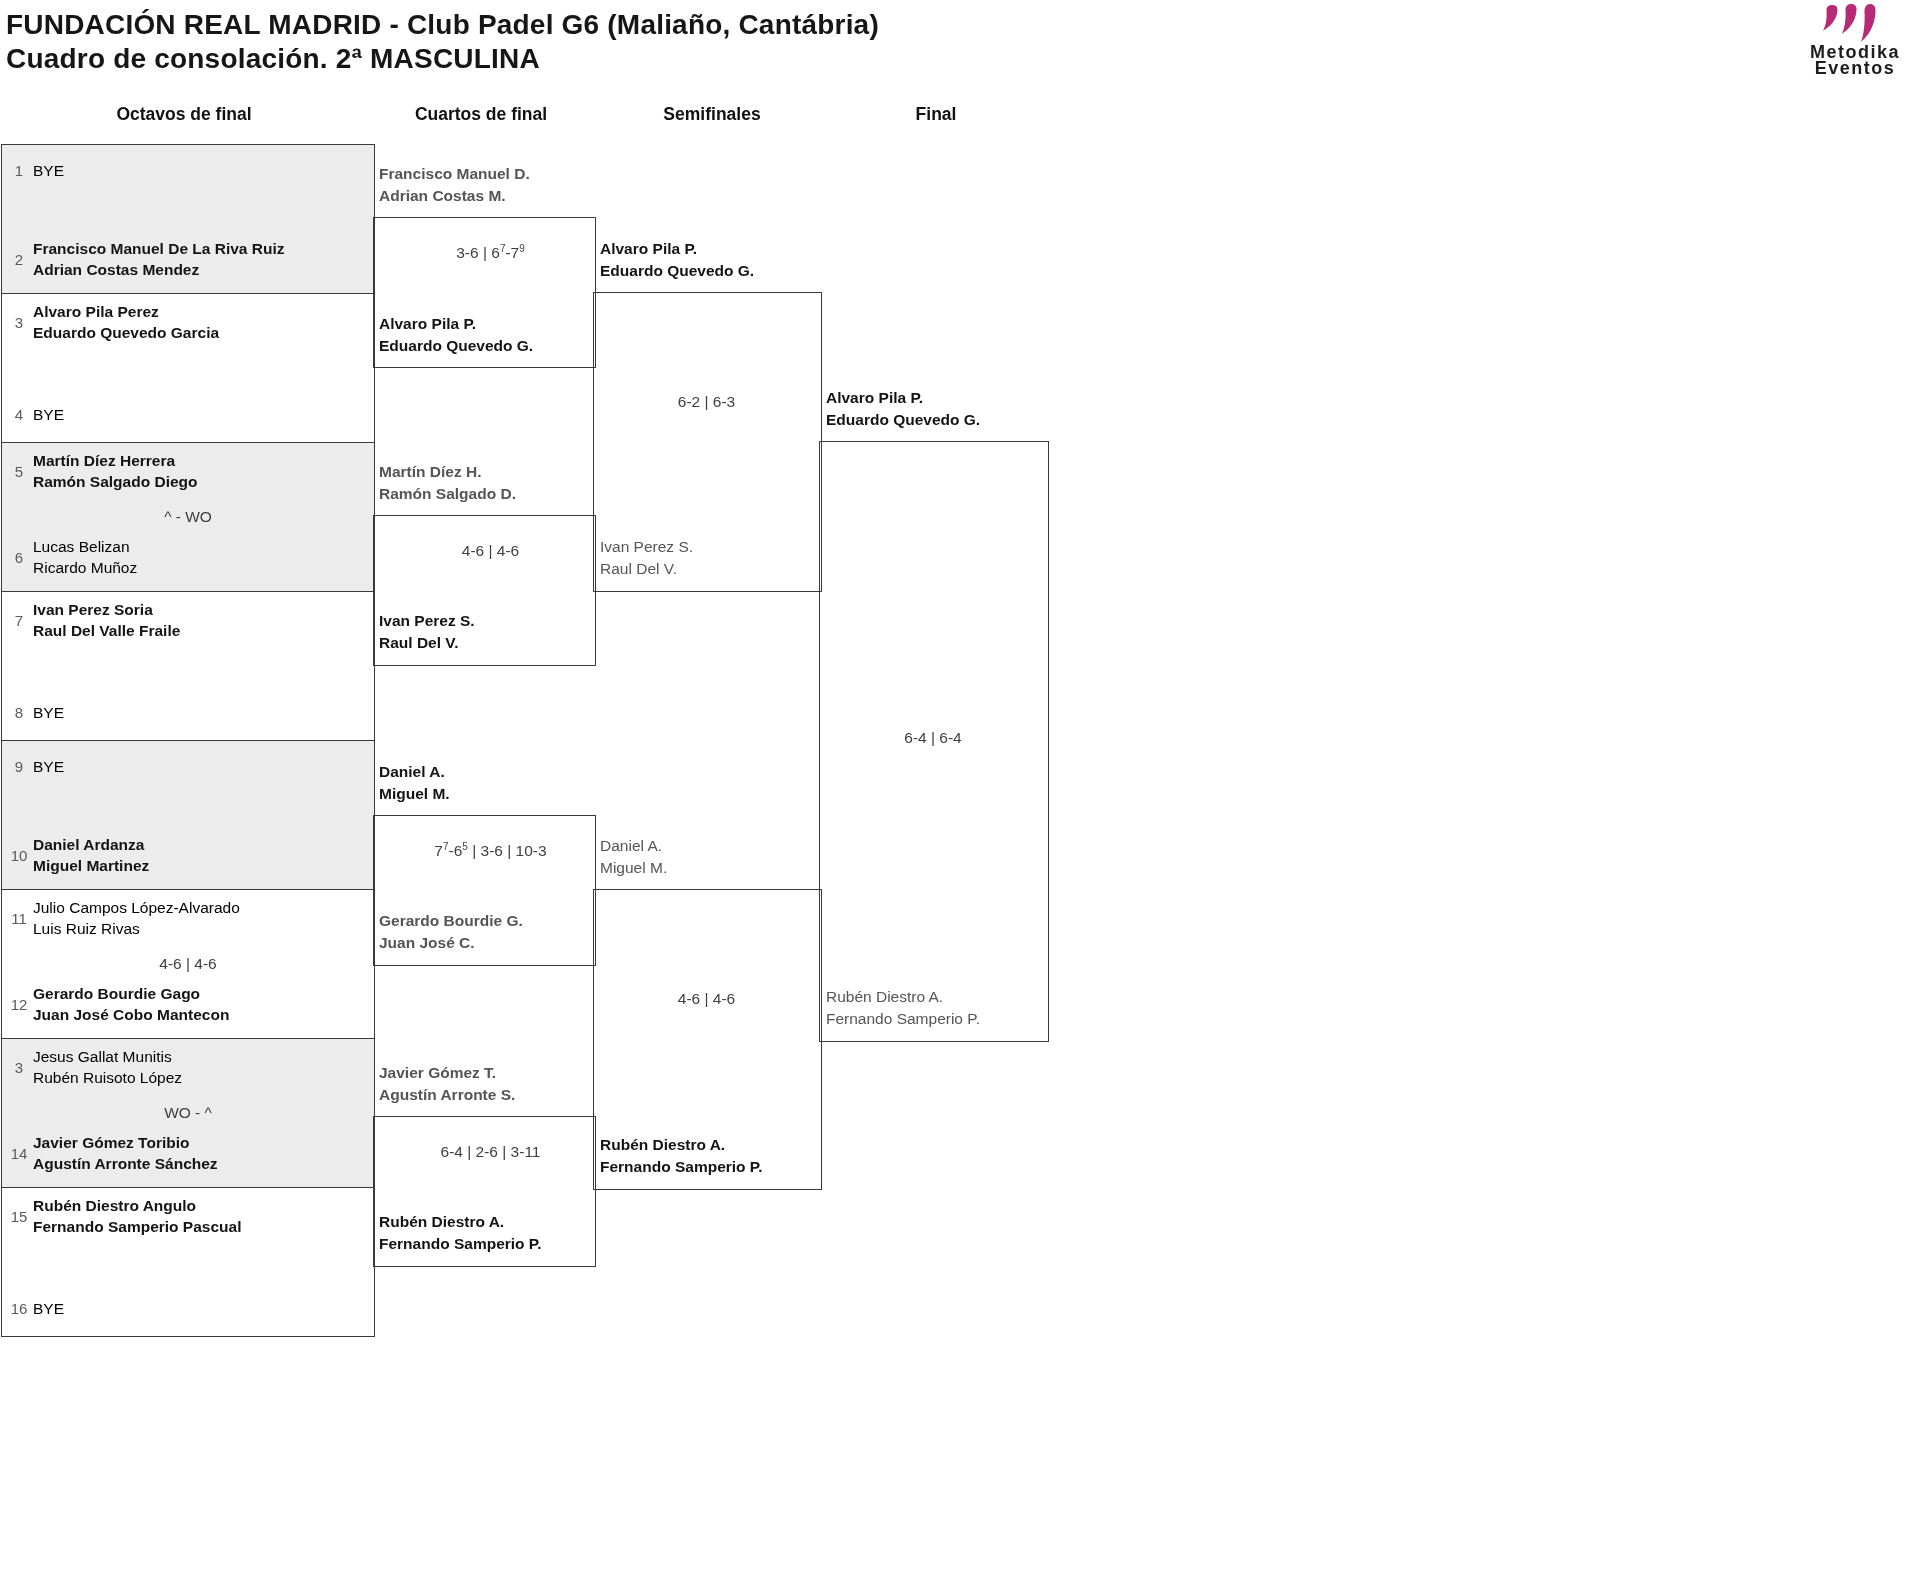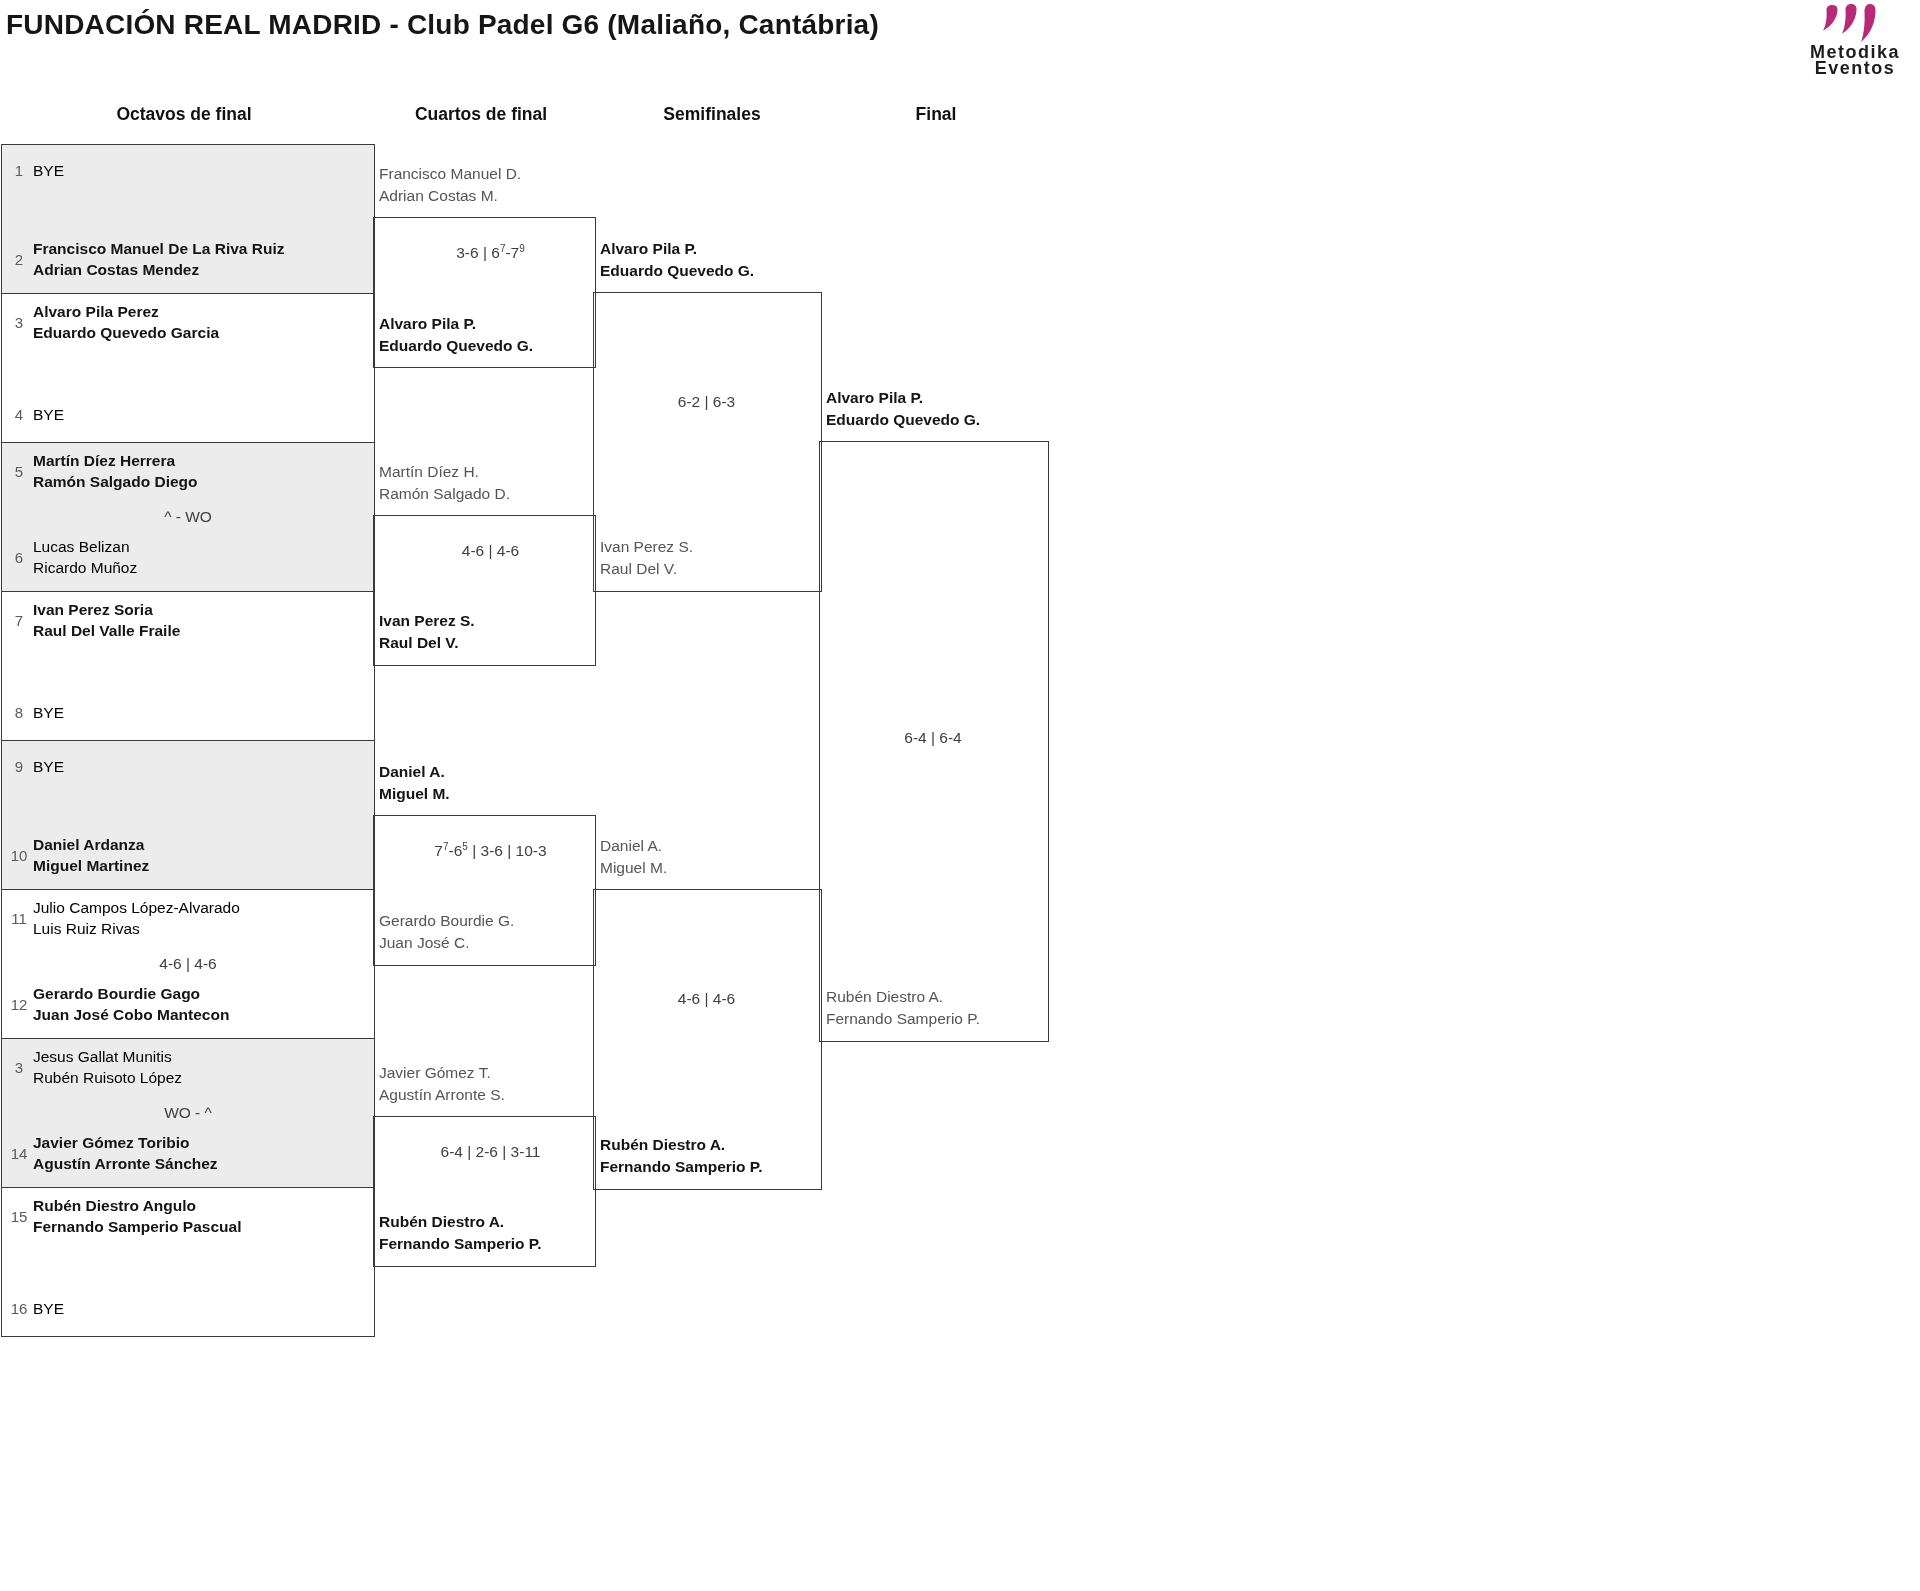--- a/index.html
+++ b/index.html
@@ -39,32 +39,33 @@
   .mbox{position:absolute;border:1px solid #3a3a3a;background:transparent;}
   #qf1{left:373px;top:217px;width:221px;height:149px;}
   #qf2{left:373px;top:515px;width:221px;height:149px;}
   #qf3{left:373px;top:815px;width:221px;height:149px;}
   #qf4{left:373px;top:1116px;width:221px;height:149px;}
   #sf1{left:593px;top:292px;width:227px;height:298px;}
   #sf2{left:593px;top:889px;width:227px;height:299px;}
   #fin{left:819px;top:441px;width:228px;height:599px;}
   .team{position:absolute;font-size:15.5px;line-height:22px;color:#555;white-space:nowrap;}
   .team.w{font-weight:700;color:#141414;}
-  .qx{left:379px;} .sx{left:600px;} .fx{left:826px;}
+  .qx{left:379px;font-weight:bold;} .sx{left:600px;} .fx{left:826px;}
   .rscore{position:absolute;text-align:center;font-size:15.5px;color:#3f3f3f;white-space:nowrap;}
   .rscore sup{font-size:10px;line-height:0;}
   .qs{left:380px;width:221px;} .ss{left:593px;width:227px;} .fs{left:819px;width:228px;margin-top:37px;}
 </style>
 </head>
 <body>
 
 <div id="stage">
 
   <div class="title">
     <div>FUNDACIÓN REAL MADRID - Club Padel G6 (Maliaño, Cantábria)</div>
+    <div>Cuadro de consolación. 2ª MASCULINA</div>
   </div>
 
   <div class="logo-wrap">
     <svg class="logo-icon" width="54" height="42" viewBox="0 0 54 40">
       <g fill="#b72a78">
         <path transform="translate(0,1) scale(1,0.78)" d="M10 0 C13.5 0 15.5 2 15.5 5.5 C15.5 14 12 25 1 33 C4.5 25 5 14 4.5 7 C4.2 3 6.5 0 10 0 Z"></path>
         <path transform="translate(19,0) scale(1,0.9)" d="M10 0 C13.5 0 15.5 2 15.5 5.5 C15.5 14 12 25 1 33 C4.5 25 5 14 4.5 7 C4.2 3 6.5 0 10 0 Z"></path>
         <path transform="translate(38,0) scale(1,1.15)" d="M10 0 C13.5 0 15.5 2 15.5 5.5 C15.5 14 12 25 1 33 C4.5 25 5 14 4.5 7 C4.2 3 6.5 0 10 0 Z"></path>
       </g>
     </svg>

